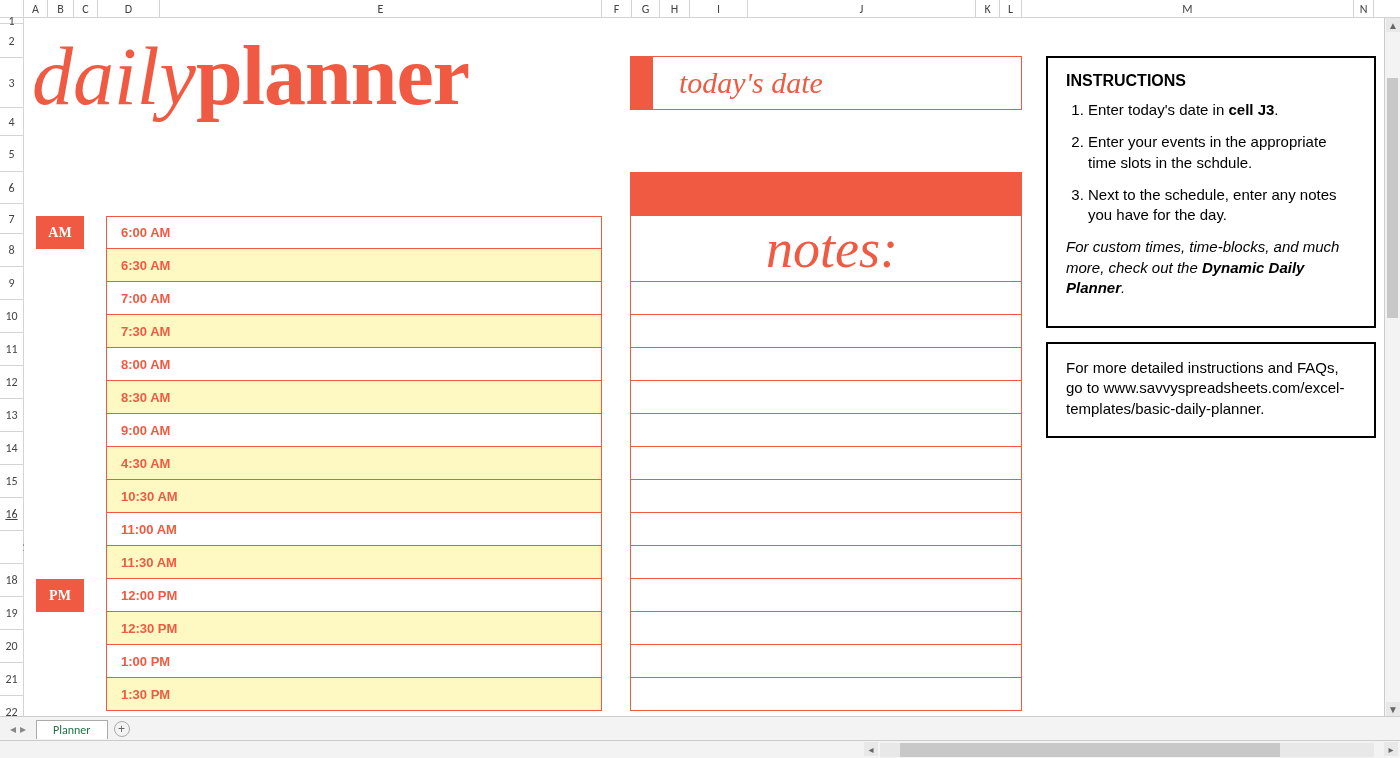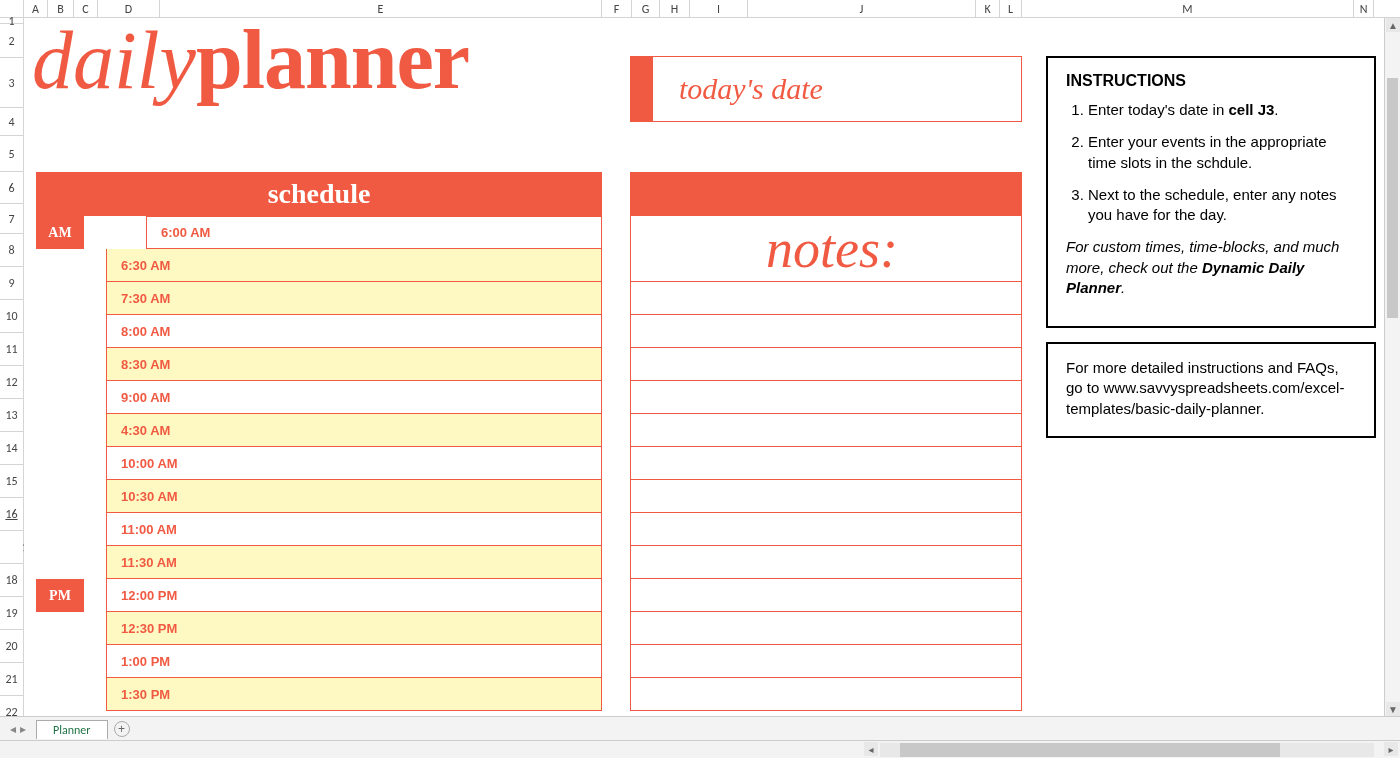--- a/index.html
+++ b/index.html
@@ -14,42 +14,42 @@
   .col-h { text-align: center; border-right: 1px solid #d4d4d4; user-select: none; }
   .row-headers { position: absolute; top: 18px; left: 0; width: 24px; background: #fff;
                  border-right: 1px solid #d4d4d4; font: 12px Calibri, Arial, sans-serif;
                  color: #444; text-align: center; }
   .row-h { border-bottom: 1px solid #d4d4d4; display:flex; align-items:center; justify-content:center; }
 
   .sheet { position: absolute; top: 18px; left: 24px; right: 8px; bottom: 34px;
            overflow: hidden; background: #fff; }
 
   
-  .title-wrap { position:absolute; top:0; left:8px; }
+  .title-wrap { position:absolute; top:16px; left:8px; }
   .script  { font: italic 82px 'Segoe Script', 'Brush Script MT', cursive; color:#F15A42; line-height:1; }
   .serif   { font: 700 84px Georgia,'Times New Roman',serif; color:#F15A42; letter-spacing:-1px; line-height:1; }
 
   
   .sched-header{ position:absolute; left:12px; top:154px; width:566px; height:44px;
                  background:#F15A42; color:#fff; font:700 28px Georgia,serif;
                  display:flex; align-items:center; justify-content:center; }
   .sched-body  { position:absolute; left:12px; top:198px; width:566px; }
   .ampm-box    { width:48px; height:33px; background:#F15A42; color:#fff;
                  font:700 14px Arial; display:flex; align-items:center; justify-content:center; }
   .slot-row    { display:flex; }
   .slot-gutter { width:48px;font-family:Liberation Serif, serif; }
   .slot-gap    { width:22px; }
   .slot-cell   { flex:1; height:33px; border:1px solid #F15A42; border-top:none;
                  padding:0 14px; display:flex; align-items:center;
                  font:700 13px Arial; color:#F15A42; }
-  .slot-cell.first { border-top:1px solid #F15A42;margin-left:40px; }
+  .slot-cell.first { border-top:1px solid #F15A42; }
   .slot-cell.alt   { background:#fef9c3; }
 
   
-  .date-box  { position:absolute; left:606px; top:38px; width:392px; height:66px;
+  .date-box  { position:absolute; left:606px; top:38px; width:392px; height:54px;
                border:1px solid #F15A42; display:flex; }
   .date-tab  { width:22px; background:#F15A42; }
   .date-text { flex:1; padding-left:26px; display:flex; align-items:center;
                font:italic 30px 'Segoe Script','Brush Script MT',cursive; color:#F15A42; }
 
   .notes-hdr { position:absolute; left:606px; top:154px; width:392px; height:44px; background:#F15A42; }
   .notes-body{ position:absolute; left:606px; top:198px; width:392px; }
   .notes-title{ height:66px; border:1px solid #F15A42; border-top:none;
                 display:flex; align-items:center; justify-content:center;
                 font:italic 54px 'Segoe Script','Brush Script MT',cursive; color:#F15A42;padding-left:12px; }
@@ -136,35 +136,35 @@
     <div class="row-h" style="height: 33px;">21</div>
     <div class="row-h" style="height: 33px;">22</div>
   </div>
 
 <div class="sheet">
 
   <div class="title-wrap">
     <span class="script">daily</span><span class="serif">planner</span>
   </div>
 
-  <div class="sched-header">schedule</div>
   <div class="sched-body" id="sched-body">
       <div class="slot-row">
         <div class="slot-gutter ampm-box">AM</div>
         <div class="slot-gap"></div>
         <div class="slot-cell first">6:00 AM</div>
       </div>
       <div class="slot-row">
         <div class="slot-gutter"></div>
         <div class="slot-gap"></div>
         <div class="slot-cell alt">6:30 AM</div>
       </div>
       <div class="slot-row">
         <div class="slot-gutter"></div>
         <div class="slot-gap"></div>
+        <div class="slot-cell">7:00 AM</div>
       </div>
       <div class="slot-row">
         <div class="slot-gutter"></div>
         <div class="slot-gap"></div>
         <div class="slot-cell alt">7:30 AM</div>
       </div>
       <div class="slot-row">
         <div class="slot-gutter"></div>
         <div class="slot-gap"></div>
         <div class="slot-cell">8:00 AM</div>
@@ -180,21 +180,20 @@
         <div class="slot-cell">9:00 AM</div>
       </div>
       <div class="slot-row">
         <div class="slot-gutter"></div>
         <div class="slot-gap"></div>
         <div class="slot-cell alt">4:30 AM</div>
       </div>
       <div class="slot-row">
         <div class="slot-gutter"></div>
         <div class="slot-gap"></div>
-        <div class="slot-cell">10:00 AM</div>
       </div>
       <div class="slot-row">
         <div class="slot-gutter"></div>
         <div class="slot-gap"></div>
         <div class="slot-cell alt">10:30 AM</div>
       </div>
       <div class="slot-row">
         <div class="slot-gutter"></div>
         <div class="slot-gap"></div>
         <div class="slot-cell">11:00 AM</div>

